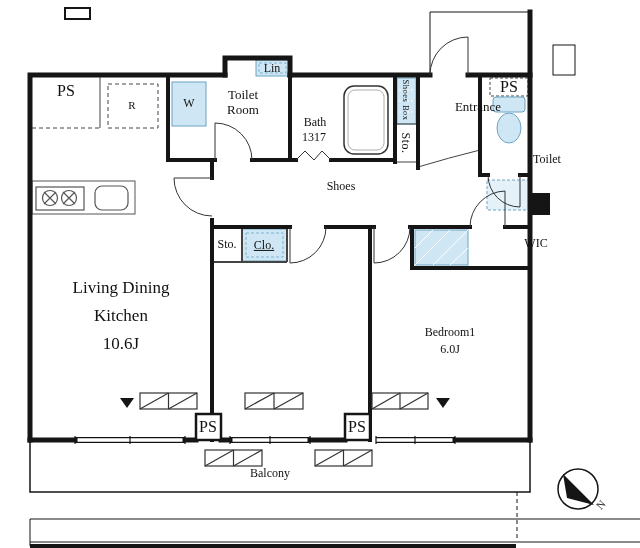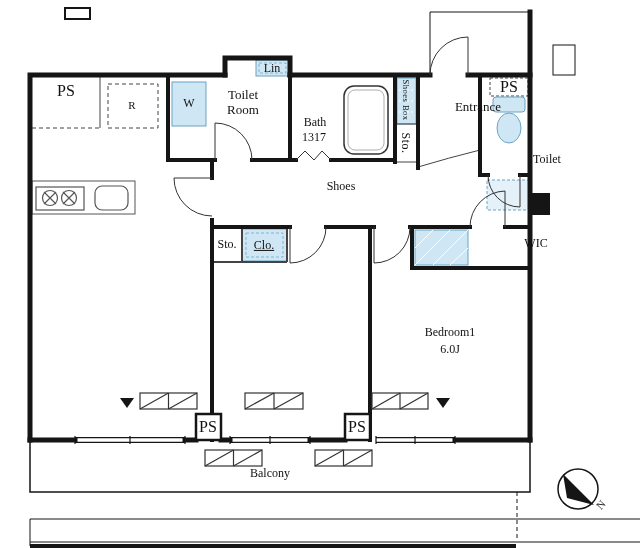--- a/index.html
+++ b/index.html
@@ -236,20 +236,23 @@
   <div class="lbl s9 v" style="left:406px; top:143px;">Sto.</div>
   <div class="lbl s13" style="left:449px; top:107px;margin-left:29px;">Entrance</div>
   <div class="lbl s10" style="left:509px; top:87px;">PS</div>
   <div class="lbl s15" style="left:507px; top:159px;margin-left:40px;">Toilet</div>
   <div class="lbl s15" style="left:341px; top:186px;">Shoes</div>
   <div class="lbl s9" style="left:227px; top:244px;">Sto.</div>
   <div class="lbl s9" style="left:264px; top:245px;text-decoration:underline;">Clo.</div>
   <div class="lbl s12" style="left:498px; top:243px;margin-left:38px;">WIC</div>
 
   <div class="lbl s17 ldk-block" style="left:121px; top:316px;">
+    <span style="display:block">Living Dining</span>
+    <span style="display:block">Kitchen</span>
+    <span style="display:block">10.6J</span>
   </div>
 
   <div class="lbl s15 room-block" style="left:450px; top:341px;">
     <span class="nm">Bedroom1</span>
     <span class="sz">6.0J</span>
   </div>
 
   <div class="lbl s10" style="left:208px; top:427px;">PS</div>
   <div class="lbl s10" style="left:357px; top:427px;">PS</div>
   <div class="lbl s15" style="left:270px; top:473px;">Balcony</div>

